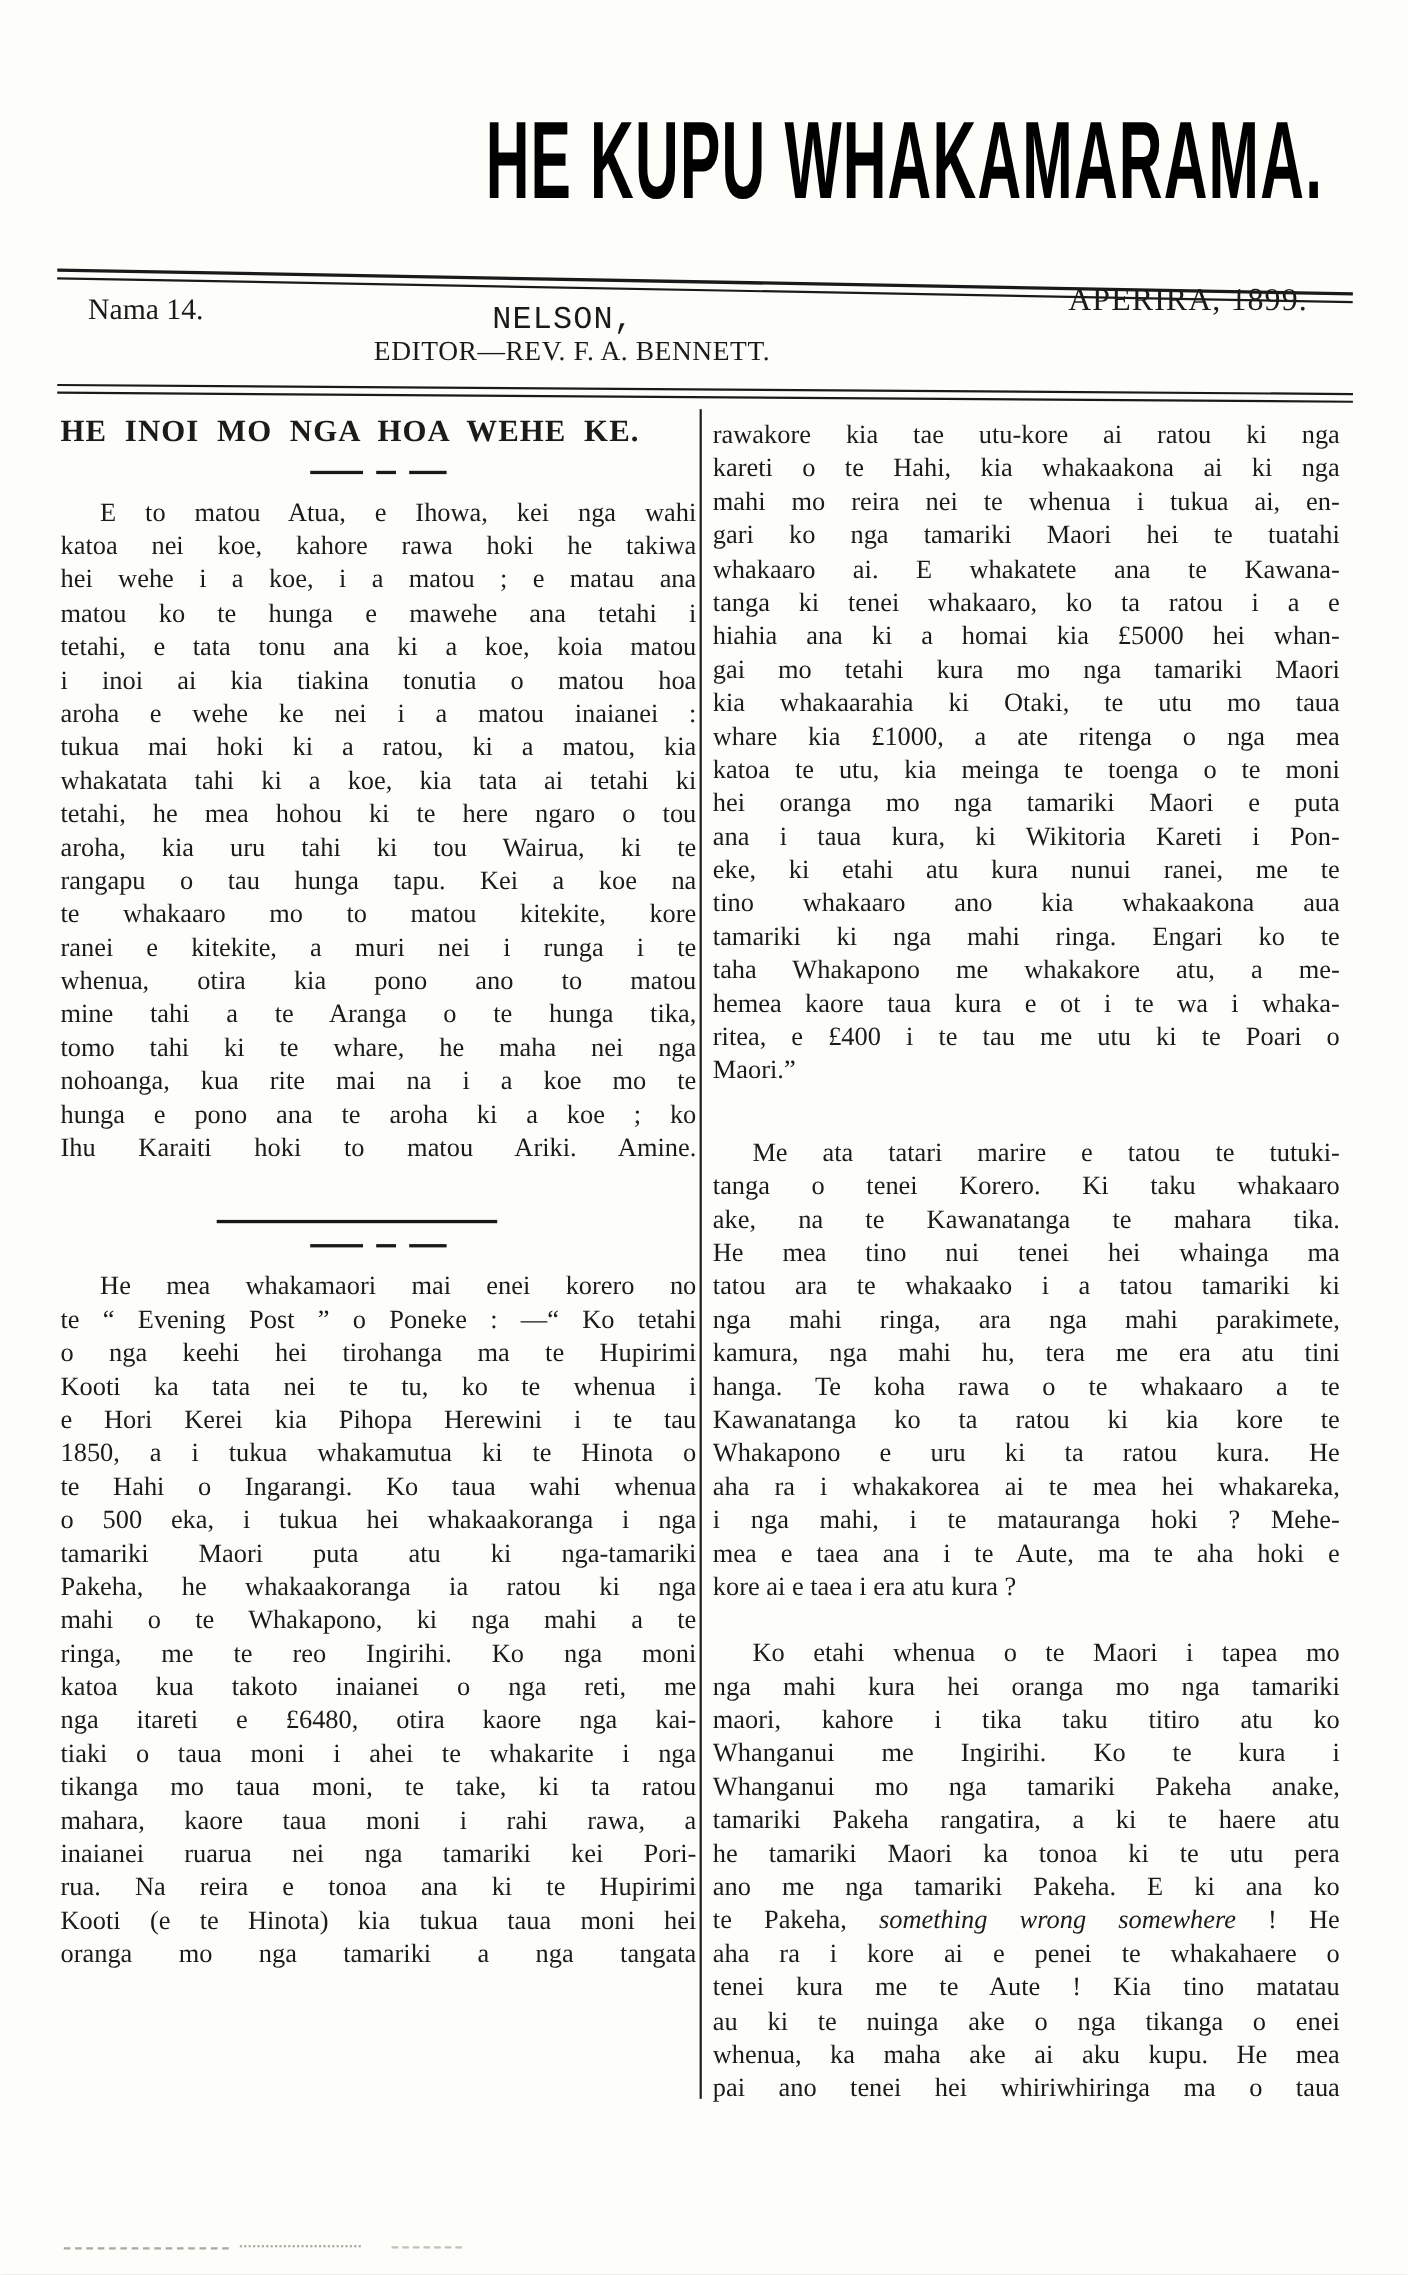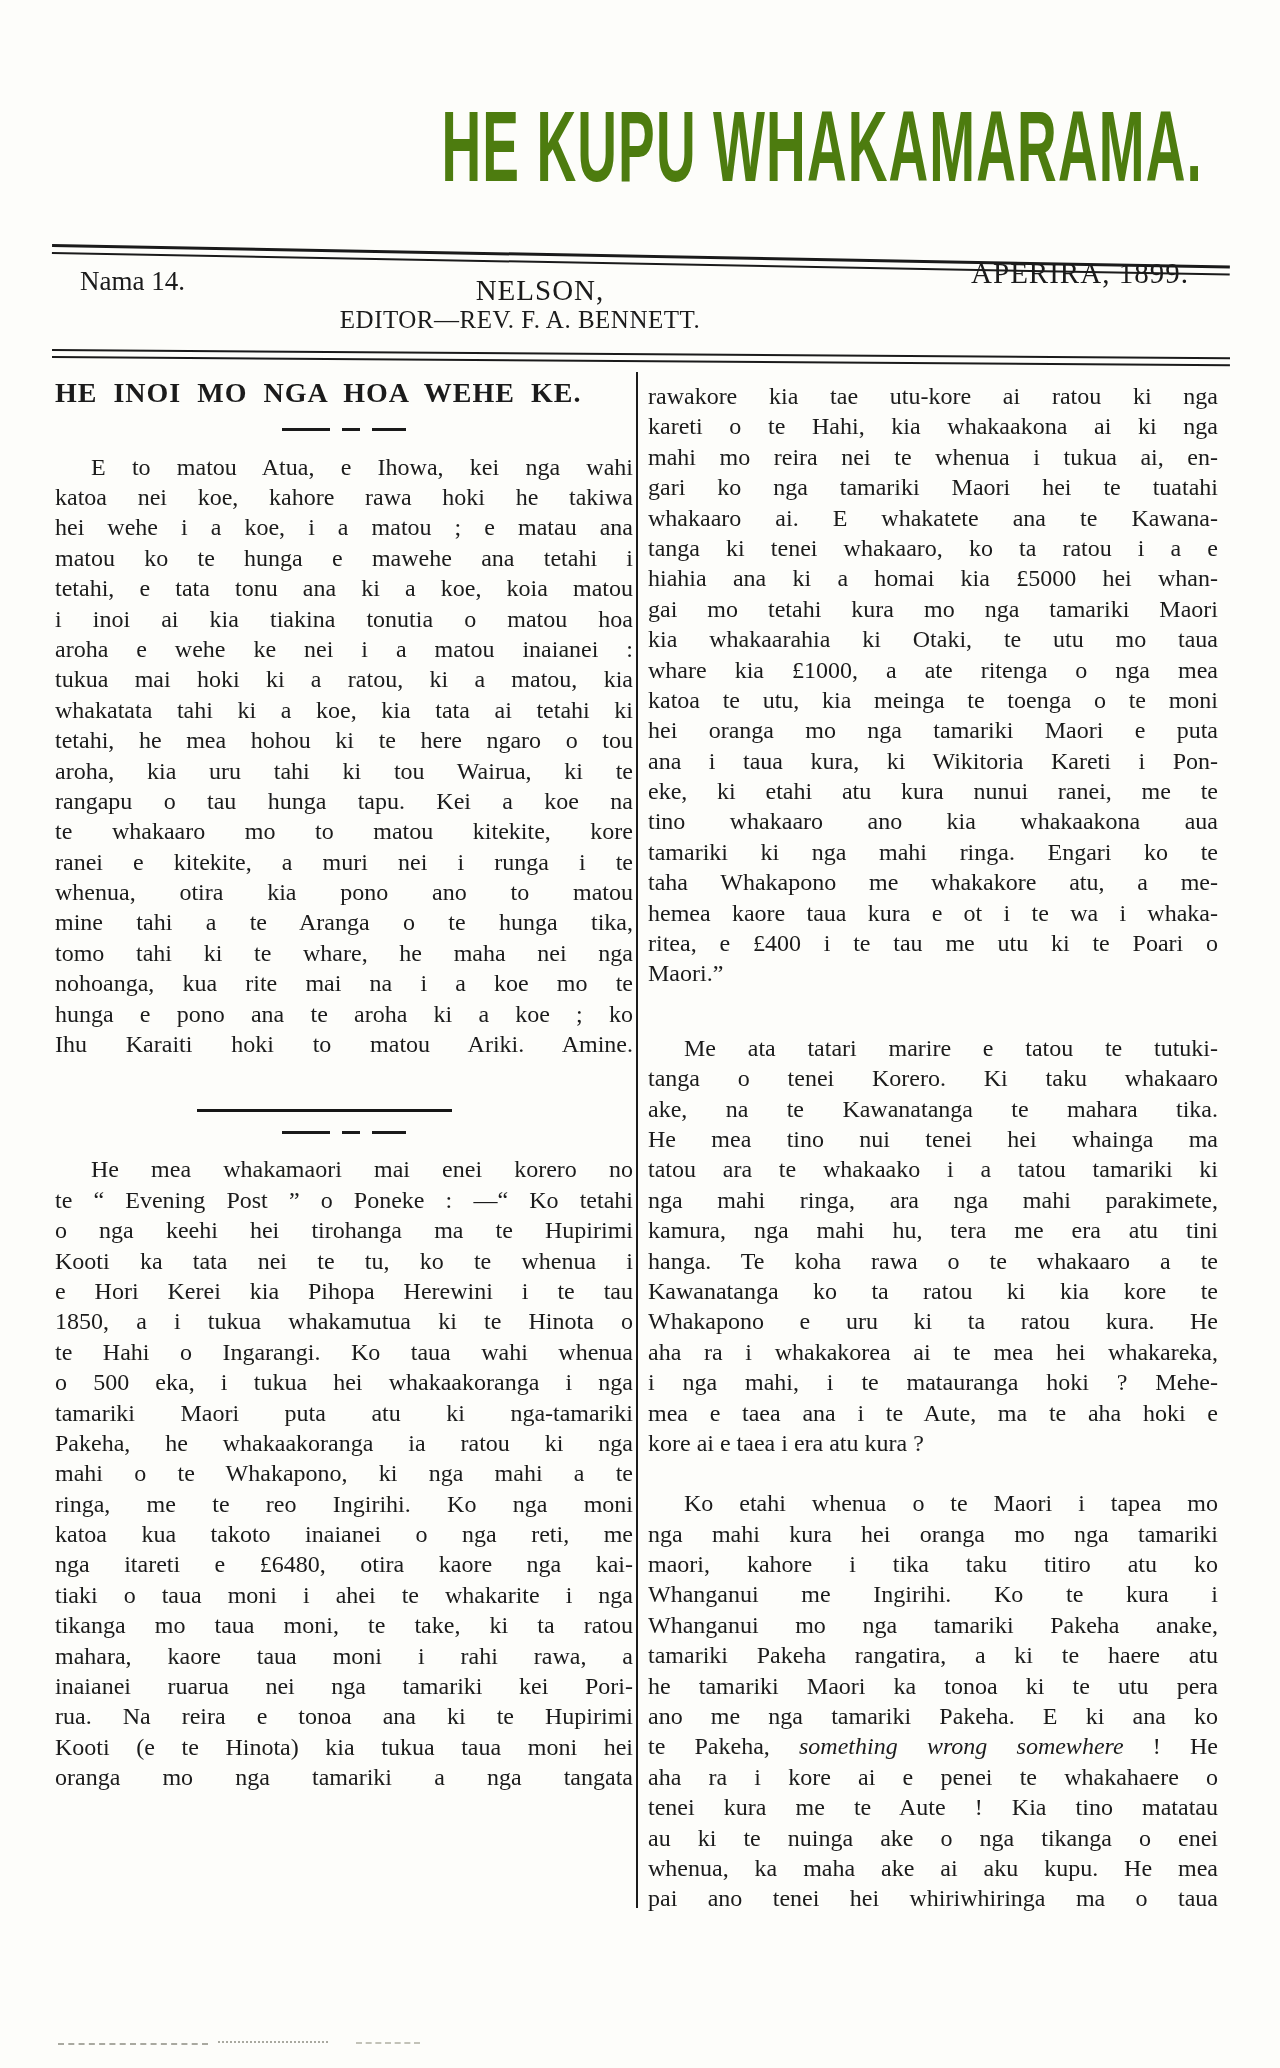--- a/index.html
+++ b/index.html
@@ -10,31 +10,31 @@
     overflow:hidden;
     box-shadow:0 0 8px rgba(0,0,0,.25);
   }
 
   
   .masthead {
     position:absolute; left:130px; top:96px; width:800px; margin:0;
     text-align:center; white-space:nowrap;
     font-family:"Liberation Sans", sans-serif;
     font-weight:bold; font-size:100px; line-height:1; letter-spacing:2px;
-    color:#4d7c0f;
+    color:#000000;
   }
   .masthead-inner { display:inline-block; transform:scaleX(0.55); transform-origin:center; }
 
   .double-rule { position:absolute; height:5px;
     border-top:3px solid #1a1a1a; border-bottom:2px solid #1a1a1a; }
   .rule-a { left:52px; top:244px; width:1178px; transform:rotate(1.05deg); transform-origin:left center; }
   .rule-b { left:52px; top:349px; width:1178px; border-top-width:2px; transform:rotate(0.4deg); transform-origin:left center; }
 
   .issue-no { position:absolute; left:80px;  top:266px; font-size:27px; }
-  .place    { position:absolute; left:410px; top:274px; width:260px; text-align:center; font-size:29px; letter-spacing:1px; }
+  .place    { position:absolute; left:382px; top:274px; width:260px; text-align:center; font-size:29px; letter-spacing:1px;font-family:Liberation Mono, monospace; }
   .date     { position:absolute; left:930px; top:257px; width:300px; text-align:center; font-size:29px; letter-spacing:1px; }
   .editor   { position:absolute; left:285px; top:306px; width:470px; text-align:center; font-size:25px; letter-spacing:.5px; }
 
   .vrule { position:absolute; left:636px; top:372px; width:2px; height:1536px; background:#1c1c1c; }
 
   
   .col { position:absolute; font-size:24px; line-height:30.4px; }
   .col-left  { left:55px;  top:372px; width:578px; }
   .col-right { left:648px; top:381px; width:570px; }
 

